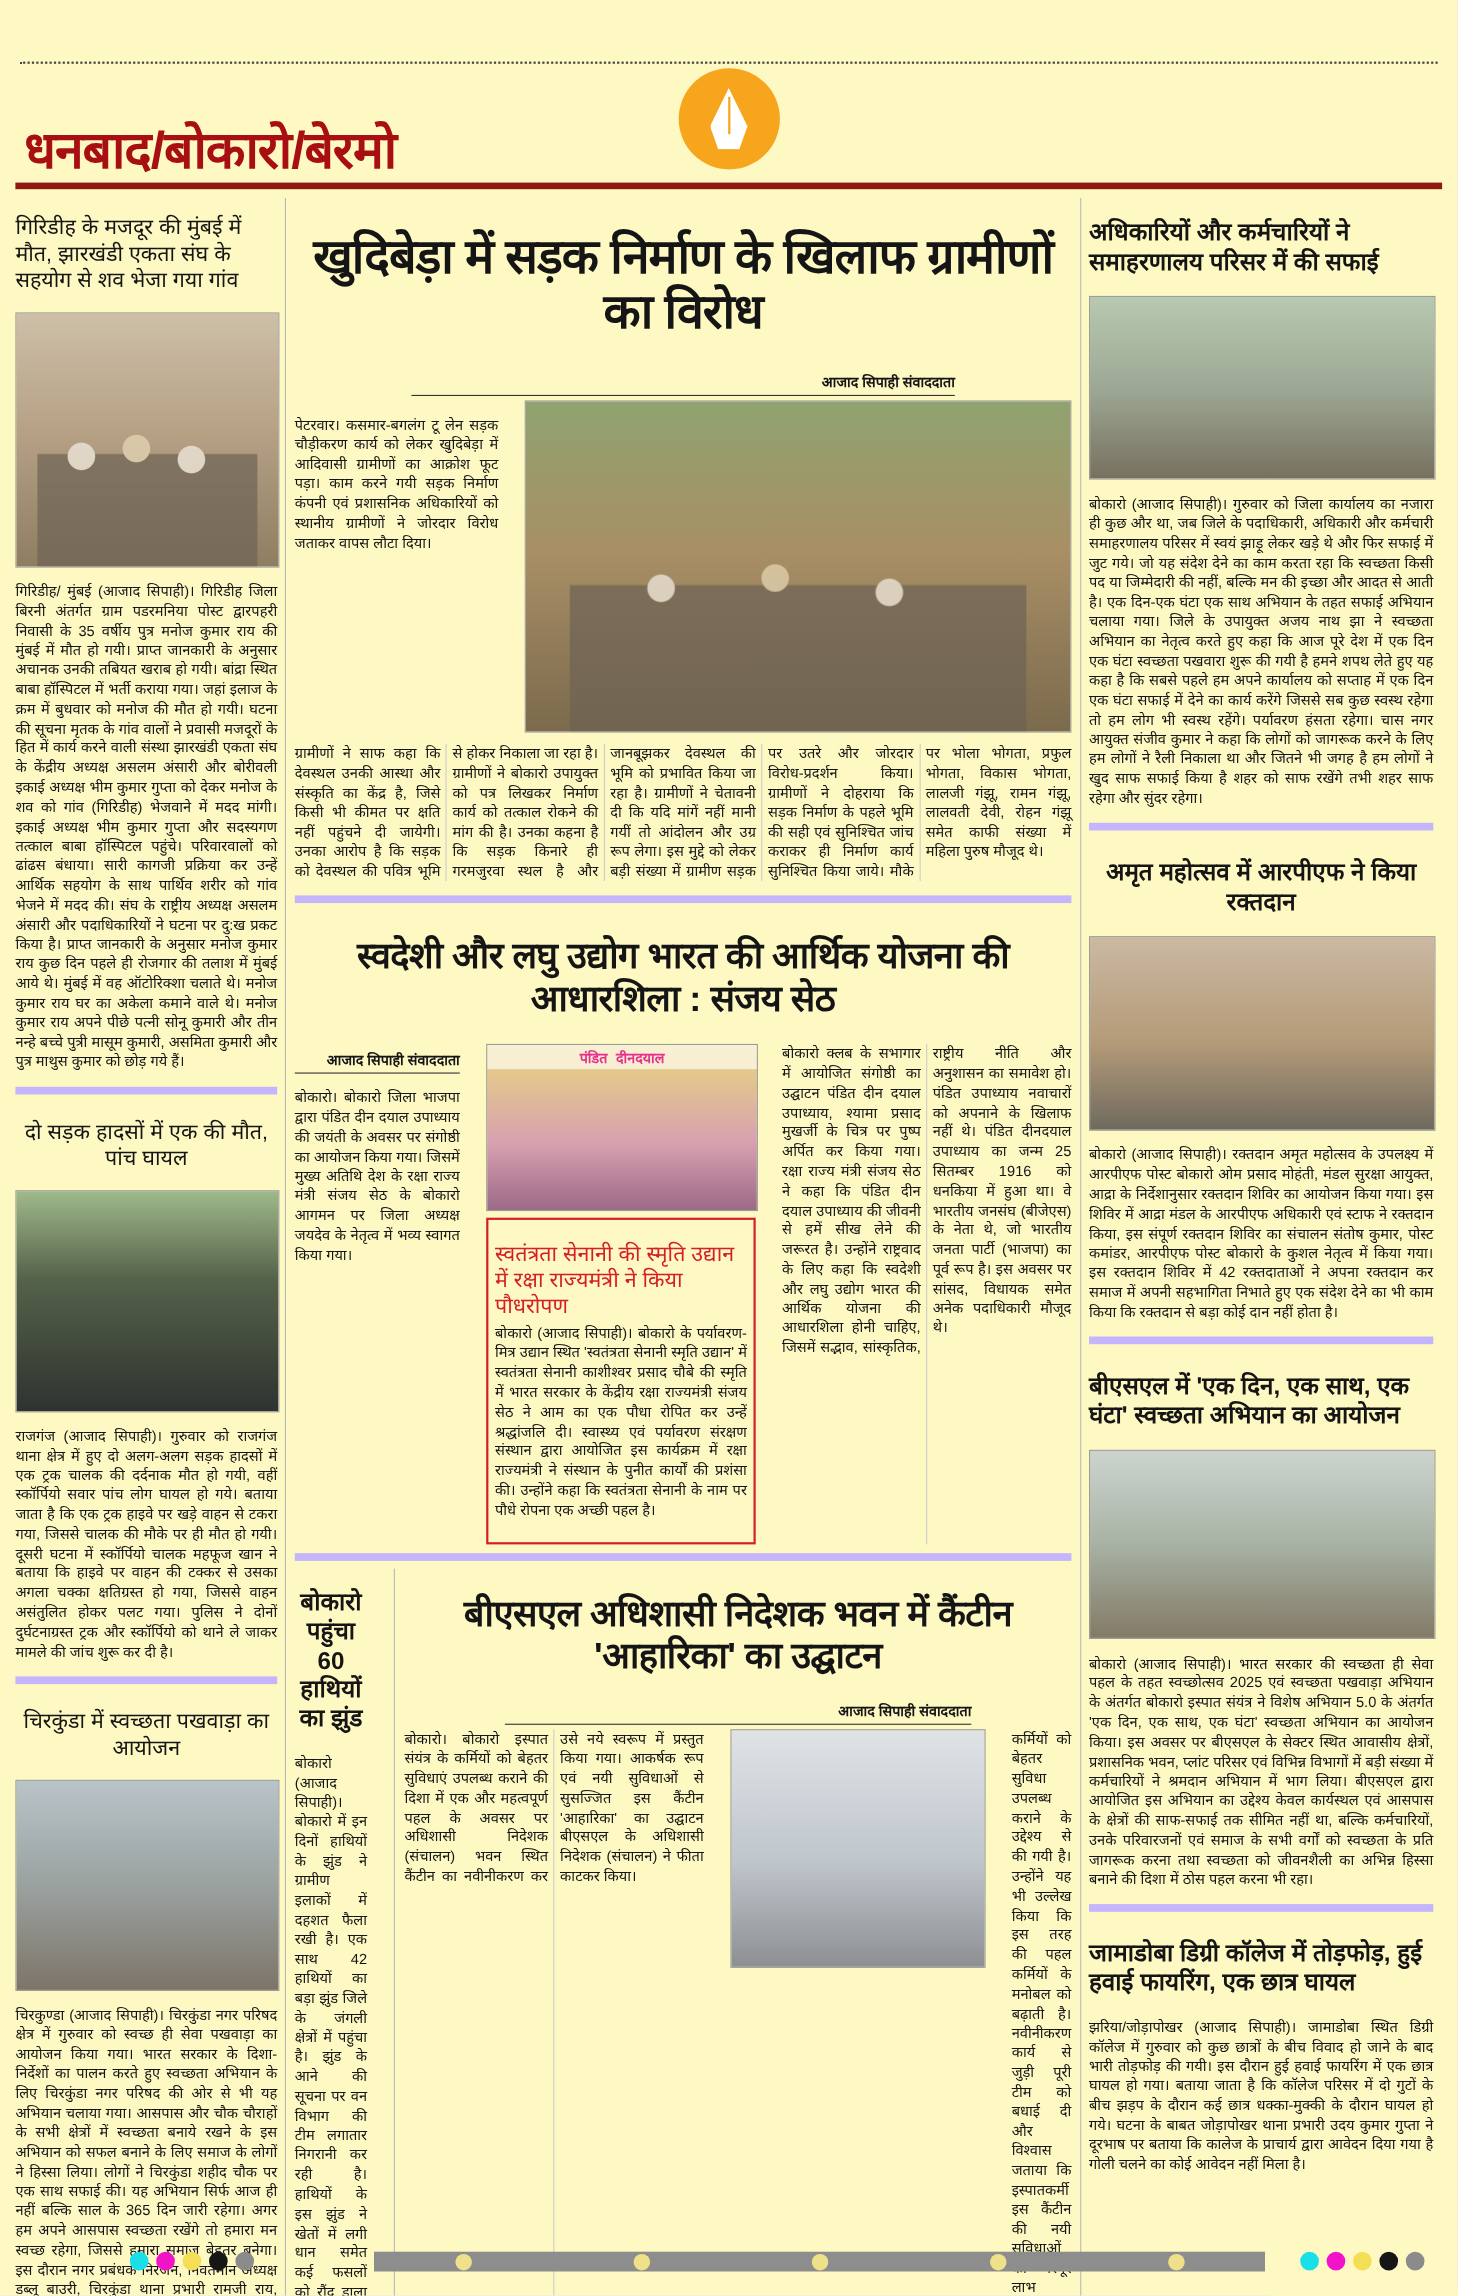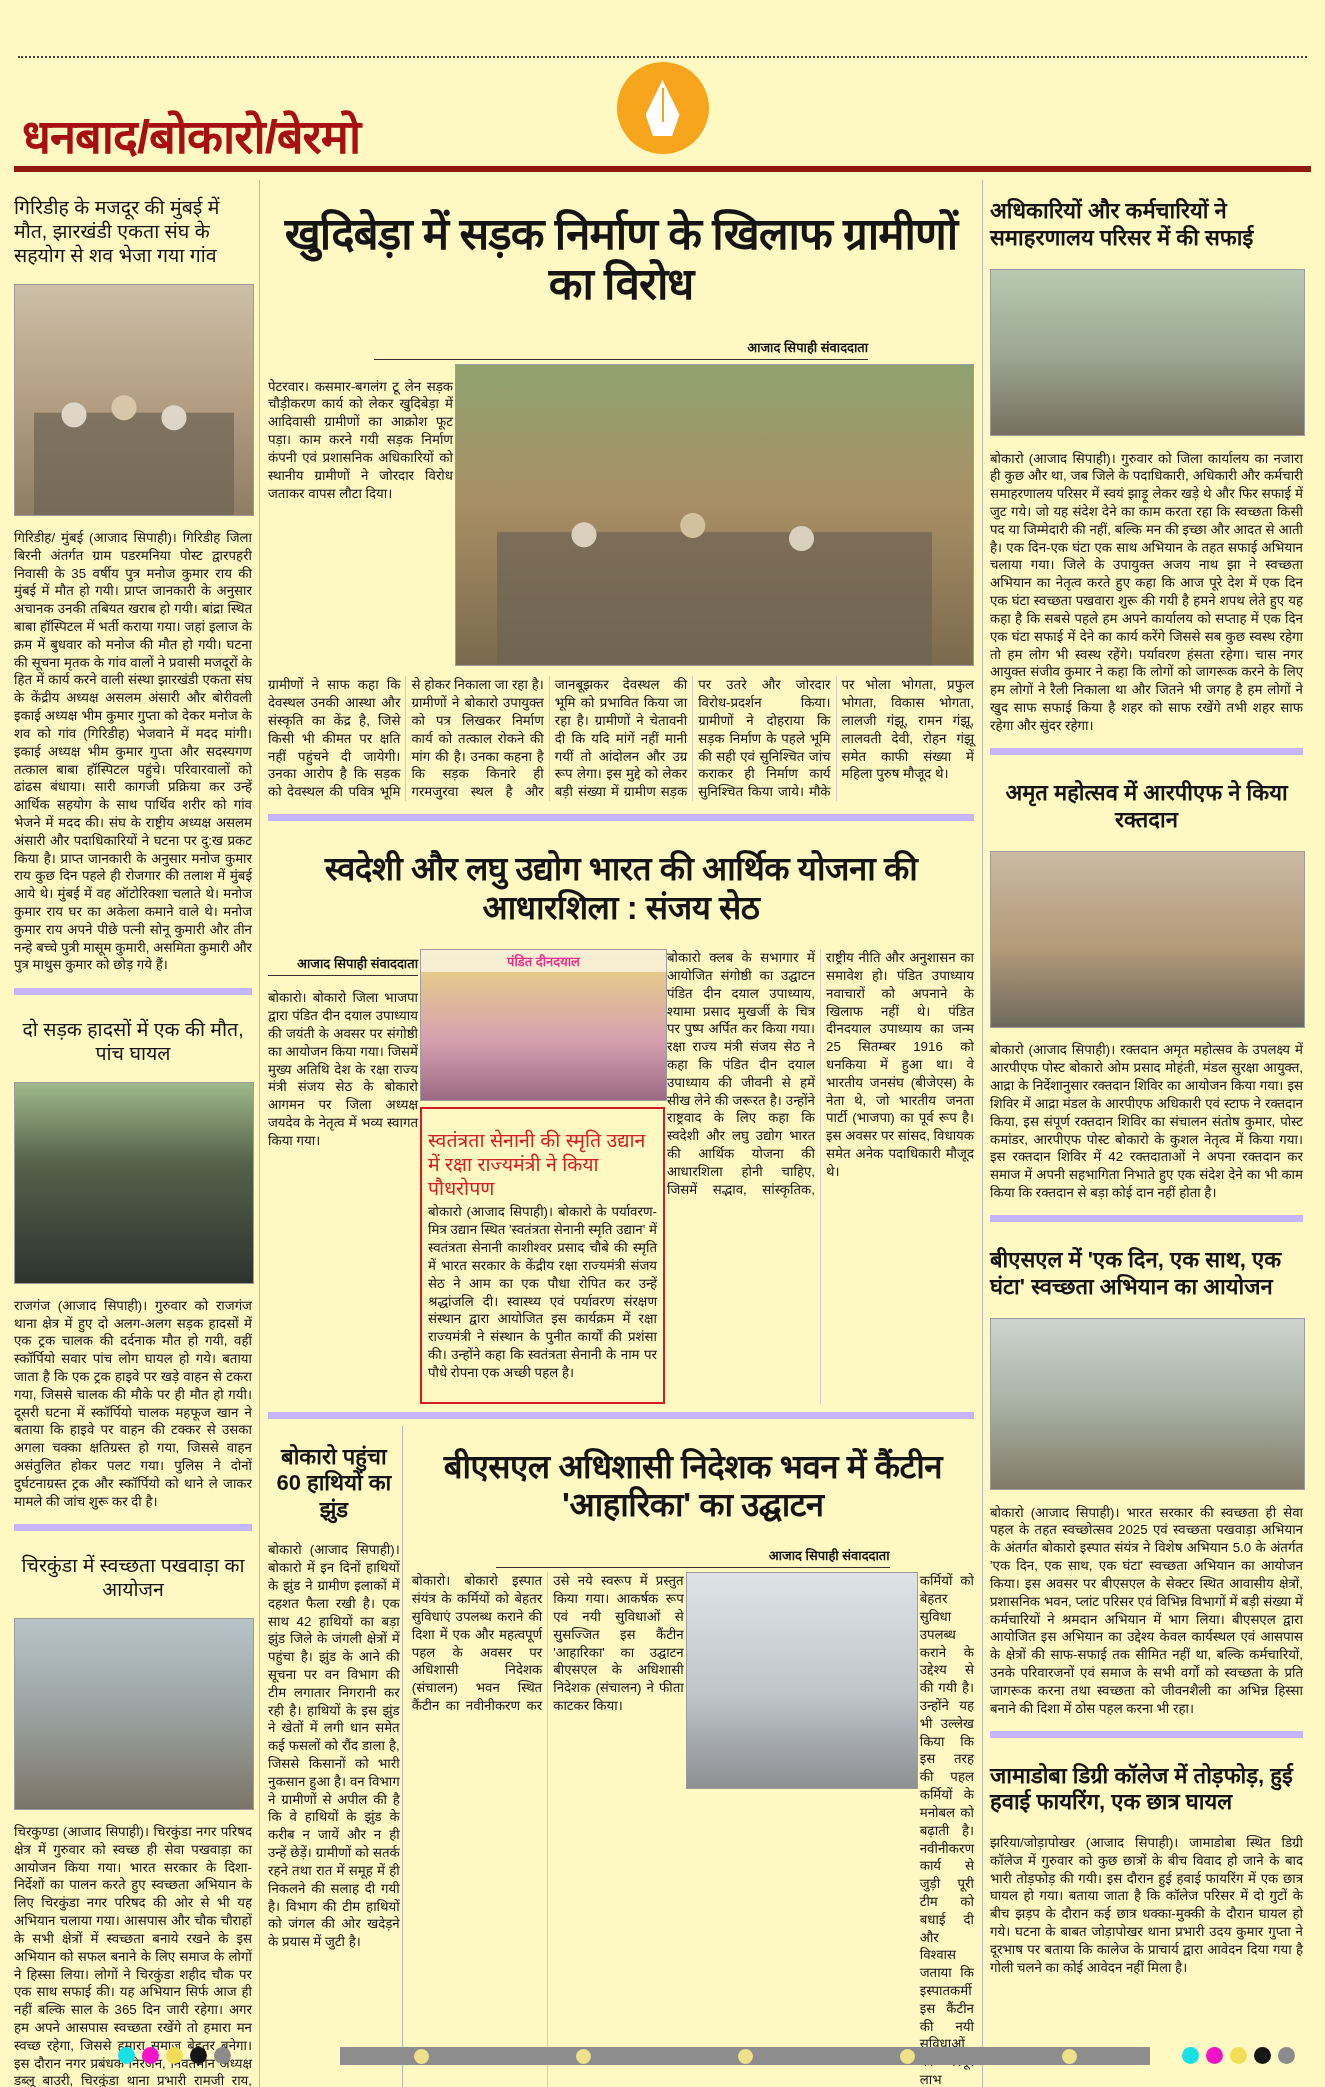--- a/index.html
+++ b/index.html
@@ -36,21 +36,21 @@
   .center{text-align:center;}
   .byline{font-size:13px;font-weight:700;text-align:right;margin:5px auto 4px auto;width:70%;
           border-bottom:1.5px solid #333;padding-bottom:3px;}
   .body-text{font-size:13.3px;line-height:1.34;text-align:justify;}
   .cols-2{columns:2;column-gap:11px;column-rule:1px solid #ccc;}
   .cols-5{columns:5;column-gap:11px;column-rule:1px solid #ccc;}
   .photo{width:100%;border:1px solid #9c9c9c;position:relative;overflow:hidden;margin:4px 0;}
   .banner{position:absolute;top:0;left:0;right:0;font-size:13px;font-weight:700;color:#e7308d;
           background:rgba(250,245,225,.85);text-align:center;padding:2px 0;}
   .red-box{border:2px solid #d41f26;padding:20px 6px;margin-top:6px;}
-  .flexrow{display:flex;gap:2px;}
+  .flexrow{display:flex;gap:24px;}
   
   .ph-group{height:230px;background:linear-gradient(180deg,#cdbfa8 0%,#b7a286 45%,#8f7d62 100%);}
   .ph-group:after,.ph-crowd:after,.ph-road:after{content:"";position:absolute;left:8%;bottom:0;width:84%;height:62%;
      background:radial-gradient(circle at 20% 30%,#f4efe6 12px,transparent 13px),
      radial-gradient(circle at 45% 25%,#e8d9b8 12px,transparent 13px),
      radial-gradient(circle at 70% 32%,#f4efe6 12px,transparent 13px),
      linear-gradient(180deg,transparent 28%,#6d6354 29%);opacity:.7;}
   .ph-car{height:200px;background:linear-gradient(180deg,#9fb98a 0%,#55624a 40%,#2e3330 100%);}
   .ph-street{height:190px;background:linear-gradient(180deg,#b9c4c9 0%,#9aa2a0 50%,#7d7468 100%);}
   .ph-road{height:300px;background:linear-gradient(180deg,#8fa36f 0%,#a98f66 45%,#7b6a4d 100%);}
@@ -113,21 +113,21 @@
       </article>
 
       <article class="sep">
         <h1 class="hl-lg">स्वदेशी और लघु उद्योग भारत की आर्थिक योजना की आधारशिला : संजय सेठ</h1>
         <div class="flexrow" style="margin-top:6px;">
           <div style="width:150px;">
             <div class="byline" style="width:100%;">आजाद सिपाही संवाददाता</div>
             <p class="body-text">बोकारो। बोकारो जिला भाजपा द्वारा पंडित दीन दयाल उपाध्याय की जयंती के अवसर पर संगोष्ठी का आयोजन किया गया। जिसमें मुख्य अतिथि देश के रक्षा राज्य मंत्री संजय सेठ के बोकारो आगमन पर जिला अध्यक्ष जयदेव के नेतृत्व में भव्य स्वागत किया गया।</p>
           </div>
           <div style="width:245px;">
-            <div class="photo ph-stage" style="margin-top:0;">
+            <div class="photo ph-stage" style="margin-top:0;font-family:Liberation Mono, monospace;">
               <div class="banner">पंडित दीनदयाल</div>
             </div>
             <div class="red-box">
               <h3 class="hl-sm hl-red" style="margin:0 0 3px 0;">स्वतंत्रता सेनानी की स्मृति उद्यान में रक्षा राज्यमंत्री ने किया पौधरोपण</h3>
               <p class="body-text" style="margin:0;">बोकारो (आजाद सिपाही)। बोकारो के पर्यावरण-मित्र उद्यान स्थित 'स्वतंत्रता सेनानी स्मृति उद्यान' में स्वतंत्रता सेनानी काशीश्वर प्रसाद चौबे की स्मृति में भारत सरकार के केंद्रीय रक्षा राज्यमंत्री संजय सेठ ने आम का एक पौधा रोपित कर उन्हें श्रद्धांजलि दी। स्वास्थ्य एवं पर्यावरण संरक्षण संस्थान द्वारा आयोजित इस कार्यक्रम में रक्षा राज्यमंत्री ने संस्थान के पुनीत कार्यों की प्रशंसा की। उन्होंने कहा कि स्वतंत्रता सेनानी के नाम पर पौधे रोपना एक अच्छी पहल है।</p>
             </div>
           </div>
           <p class="body-text cols-2" style="flex:1;margin:0;">बोकारो क्लब के सभागार में आयोजित संगोष्ठी का उद्घाटन पंडित दीन दयाल उपाध्याय, श्यामा प्रसाद मुखर्जी के चित्र पर पुष्प अर्पित कर किया गया। रक्षा राज्य मंत्री संजय सेठ ने कहा कि पंडित दीन दयाल उपाध्याय की जीवनी से हमें सीख लेने की जरूरत है। उन्होंने राष्ट्रवाद के लिए कहा कि स्वदेशी और लघु उद्योग भारत की आर्थिक योजना की आधारशिला होनी चाहिए, जिसमें सद्भाव, सांस्कृतिक, राष्ट्रीय नीति और अनुशासन का समावेश हो। पंडित उपाध्याय नवाचारों को अपनाने के खिलाफ नहीं थे। पंडित दीनदयाल उपाध्याय का जन्म 25 सितम्बर 1916 को धनकिया में हुआ था। वे भारतीय जनसंघ (बीजेएस) के नेता थे, जो भारतीय जनता पार्टी (भाजपा) का पूर्व रूप है। इस अवसर पर सांसद, विधायक समेत अनेक पदाधिकारी मौजूद थे।</p>
         </div>
       </article>

